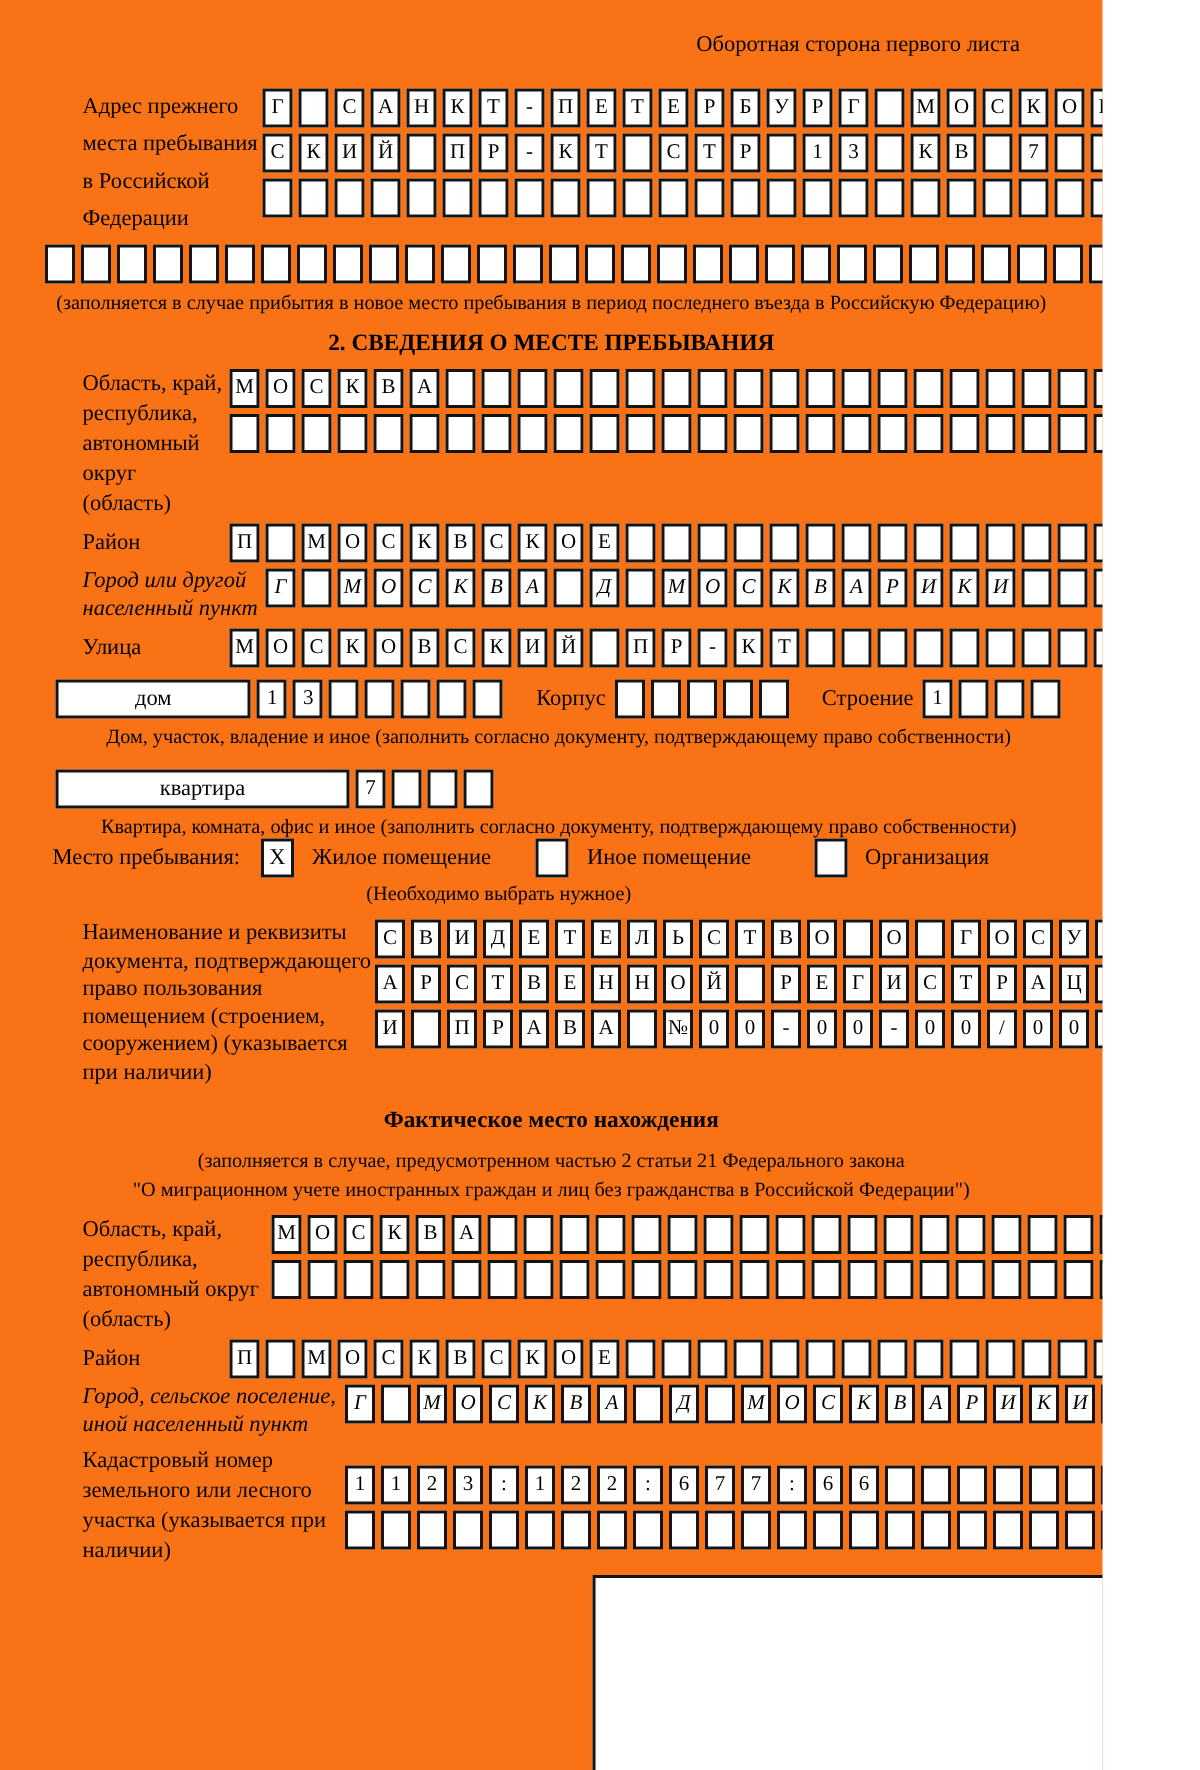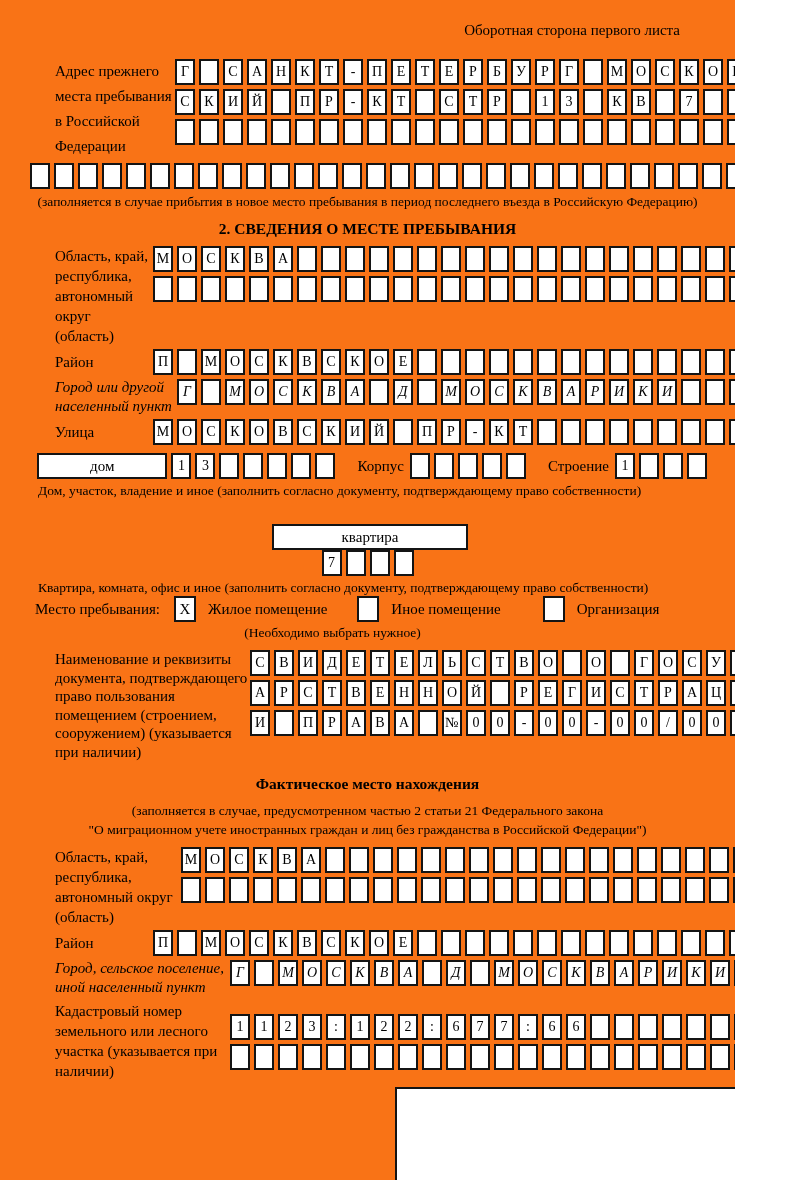--- a/index.html
+++ b/index.html
@@ -48,22 +48,22 @@
 
   .house-row { margin-top: 8px; align-items: center; text-align: right; }
   .typebox {
     height: 26px; border: 2px solid #141414;
     display: flex; align-items: center; justify-content: center;
     font-size: 15px; background: #fff;
   }
   .house-typebox { margin-left: 9px; width: 162px; margin-right: 4px; }
   .apt-typebox { margin-left: 9px; width: 196px; margin-right: 4px; }
   .inline-lbl { margin: 0 6px 0 22px; }
-  .sub-note { margin-top: 4px; margin-left: 10px; }
-  .apt-row { margin-top: 25px; align-items: center; flex-direction: column; }
+  .sub-note { margin-top: 4px; margin-left: 10px; text-align: center; }
+  .apt-row { margin-top: 14px; align-items: center; }
 
   .cb-row { margin-top: 0; margin-left: 7px; align-items: center; }
   .cb {
     width: 22px; height: 26px; border: 2px solid #141414;
     display: flex; align-items: center; justify-content: center;
     font-size: 15px; background: #fff;
   }
   .cb-main-lbl { margin-right: 14px; }
   .cb-opt-lbl { margin-left: 12px; }
   .cb-2 { margin-left: 30px; }

